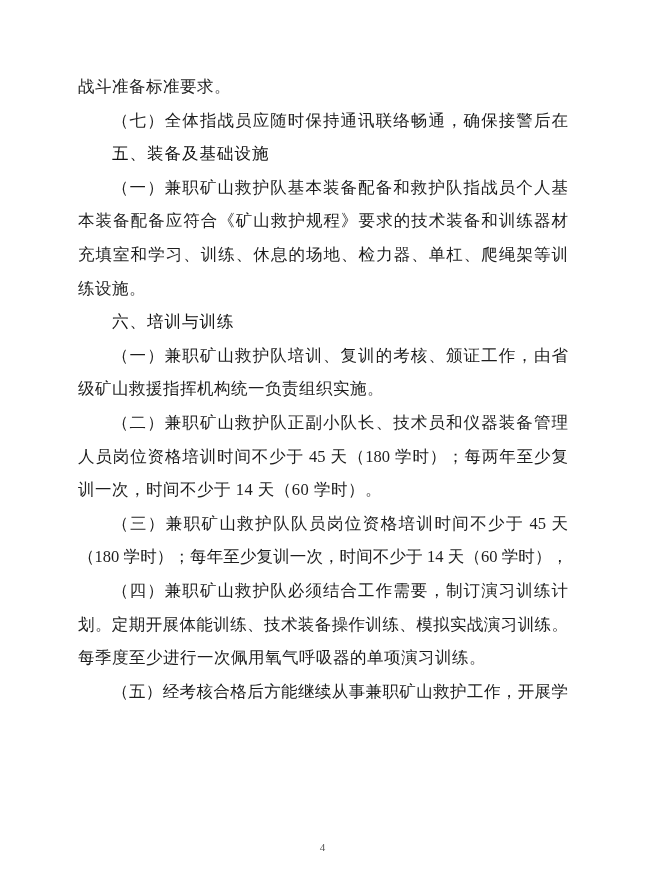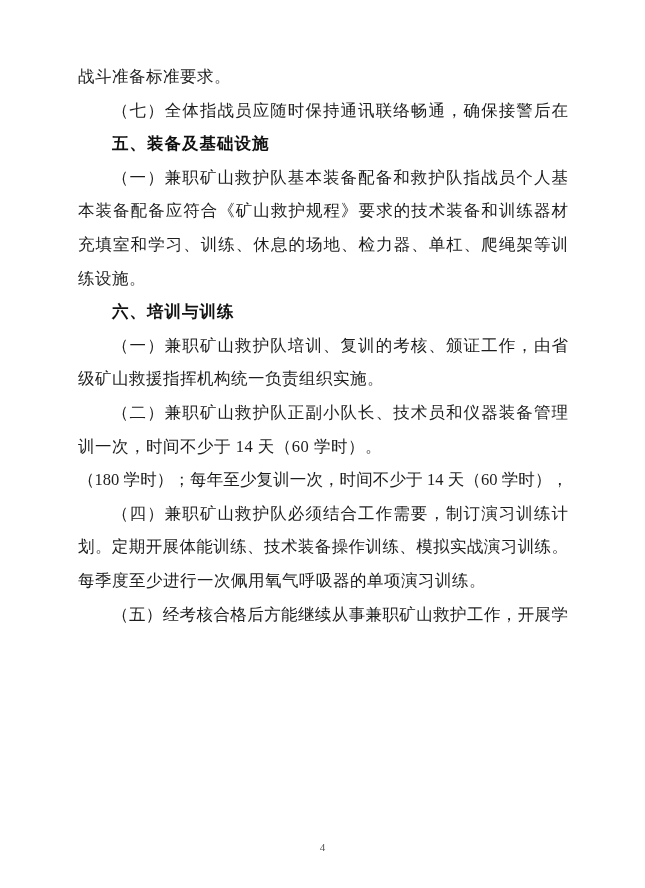--- a/index.html
+++ b/index.html
@@ -12,21 +12,21 @@
     width: 645px;
     height: 888px;
     background: #ffffff;
     overflow: hidden;
     font-family: "Liberation Serif", serif;
     color: #1d1d1d;
   }
   .body-text {
     position: absolute;
     left: 78px;
-    top: 60px;
+    top: 70px;
     width: 490px;
   }
   .line {
     margin: 0;
     height: 33.6px;
     line-height: 33.6px;
     font-size: 16.5px;
     letter-spacing: 0.5px;
     overflow: hidden;
     white-space: nowrap;
@@ -35,21 +35,21 @@
     white-space: normal;
     text-align: justify;
     text-align-last: justify;
     letter-spacing: 0;
   }
   .line.indent {
     text-indent: 34px;
   }
   .line.heading {
     font-family: "Liberation Sans", sans-serif;
-    font-weight: 700;
+    font-weight: 400;
     letter-spacing: 1px;
     color: #111111;
   }
   .page-number {
     position: absolute;
     left: 0;
     right: 0;
     top: 841px;
     text-align: center;
     font-size: 11px;
@@ -66,21 +66,23 @@
     <p class="line indent fill">（七）全体指战员应随时保持通讯联络畅通，确保接警后在</p>
     <p class="line heading indent">五、装备及基础设施</p>
     <p class="line indent fill">（一）兼职矿山救护队基本装备配备和救护队指战员个人基</p>
     <p class="line fill">本装备配备应符合《矿山救护规程》要求的技术装备和训练器材</p>
     <p class="line fill">充填室和学习、训练、休息的场地、检力器、单杠、爬绳架等训</p>
     <p class="line">练设施。</p>
     <p class="line heading indent">六、培训与训练</p>
     <p class="line indent fill">（一）兼职矿山救护队培训、复训的考核、颁证工作，由省</p>
     <p class="line">级矿山救援指挥机构统一负责组织实施。</p>
     <p class="line indent fill">（二）兼职矿山救护队正副小队长、技术员和仪器装备管理</p>
+    <p class="line fill">人员岗位资格培训时间不少于 45 天（180 学时）；每两年至少复</p>
     <p class="line">训一次，时间不少于 14 天（60 学时）。</p>
+    <p class="line indent fill">（三）兼职矿山救护队队员岗位资格培训时间不少于 45 天</p>
     <p class="line fill">（180 学时）；每年至少复训一次，时间不少于 14 天（60 学时），</p>
     <p class="line indent fill">（四）兼职矿山救护队必须结合工作需要，制订演习训练计</p>
     <p class="line fill">划。定期开展体能训练、技术装备操作训练、模拟实战演习训练。</p>
     <p class="line">每季度至少进行一次佩用氧气呼吸器的单项演习训练。</p>
     <p class="line indent fill">（五）经考核合格后方能继续从事兼职矿山救护工作，开展学</p>
   </div>
   <div class="page-number">4</div>
 </div>
 
 </body></html>

